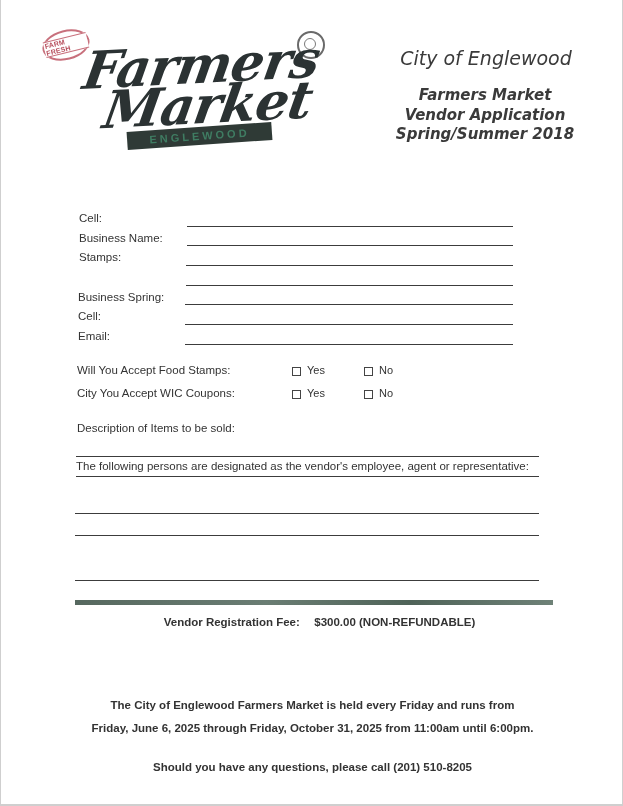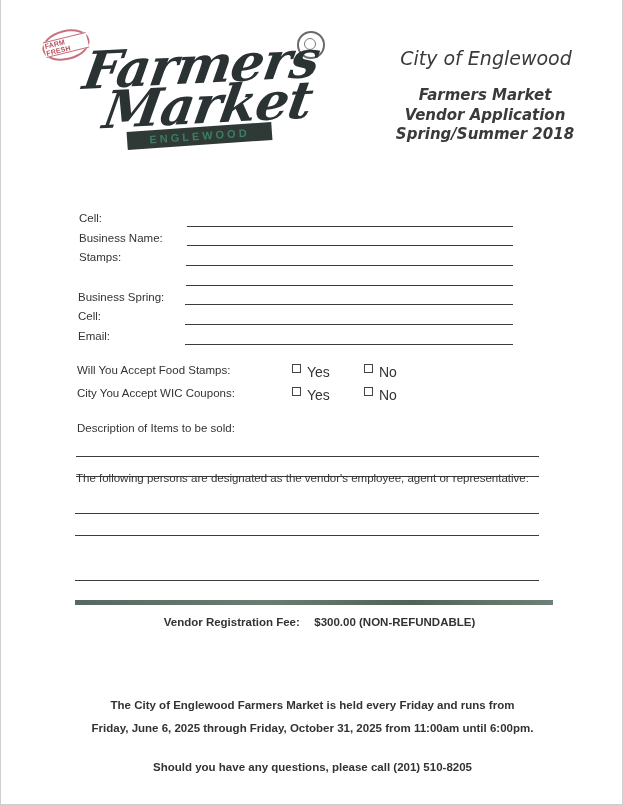--- a/index.html
+++ b/index.html
@@ -17,21 +17,21 @@
   .logo-market { left: 104px; top: 74px; font-size: 52px; transform: skewX(-12deg) rotate(-3deg); }
   .banner { left: 126px; top: 127px; width: 145px; height: 18px; background: #2f3a36; transform: rotate(-4deg); color: #3f7c62; font-size: 11px; font-weight: bold; letter-spacing: 3px; display: flex; align-items: center; justify-content: center; }
 
   
   .city { left: 392px; top: 47px; width: 186px; text-align: center; font-family: "DejaVu Sans", sans-serif; font-style: italic; font-size: 19px; color: #3a3a3a; }
   .subhead { left: 384px; top: 86px; width: 200px; text-align: center; font-family: "DejaVu Sans", sans-serif; font-style: italic; font-weight: bold; font-size: 15px; line-height: 19.5px; color: #3a3a3a; }
 
   
   .lbl { font-size: 11.5px; color: #333; white-space: nowrap; }
   .uline { height: 0; border-top: 1.3px solid #3c3c3c; }
-  .chk { font-size: 14px; color: #333; display: flex; align-items: flex-start; gap: 6px; }
+  .chk { font-size: 11px; color: #333; display: flex; align-items: flex-end; gap: 6px; }
   .box { width: 7px; height: 7px; border: 1px solid #444; display: inline-block; }
 
   .divider { left: 74px; top: 600px; width: 478px; height: 5px; background: linear-gradient(90deg, #56685f, #6a7d73 40%, #4f6358 70%, #6e8177); }
 
   .center-bold { width: 623px; left: 0; text-align: center; font-weight: bold; font-size: 11.5px; color: #333; white-space: nowrap; }
   .underline { text-decoration: underline; }
 </style>
 </head>
 <body>
 
@@ -88,21 +88,21 @@
   </div>
   <div class="abs chk" style="left:363px;top:387px">
     <span class="box"></span>
       <span>No</span>
   </div>
 
   <div class="abs lbl" style="left:76px;top:422px">Description of Items to be sold:</div>
   <div class="abs uline" style="left:75px;top:456px;width:463px"></div>
   <div class="abs uline" style="left:75px;top:476px;width:463px"></div>
 
-  <div class="abs lbl" style="left:75px;top:472px">The following persons are designated as the vendor's employee, agent or representative:</div>
+  <div class="abs lbl" style="left:75px;top:460px">The following persons are designated as the vendor's employee, agent or representative:</div>
   <div class="abs uline" style="left:74px;top:513px;width:464px"></div>
   <div class="abs uline" style="left:74px;top:535px;width:464px"></div>
 
   <div class="abs uline" style="left:74px;top:580px;width:464px"></div>
 
   <div class="abs divider"></div>
 
   <div class="abs center-bold" style="top:616px;padding-left:14px;box-sizing:border-box">
     <span>Vendor Registration Fee:</span>
     <span style="display:inline-block;width:8px"></span>

